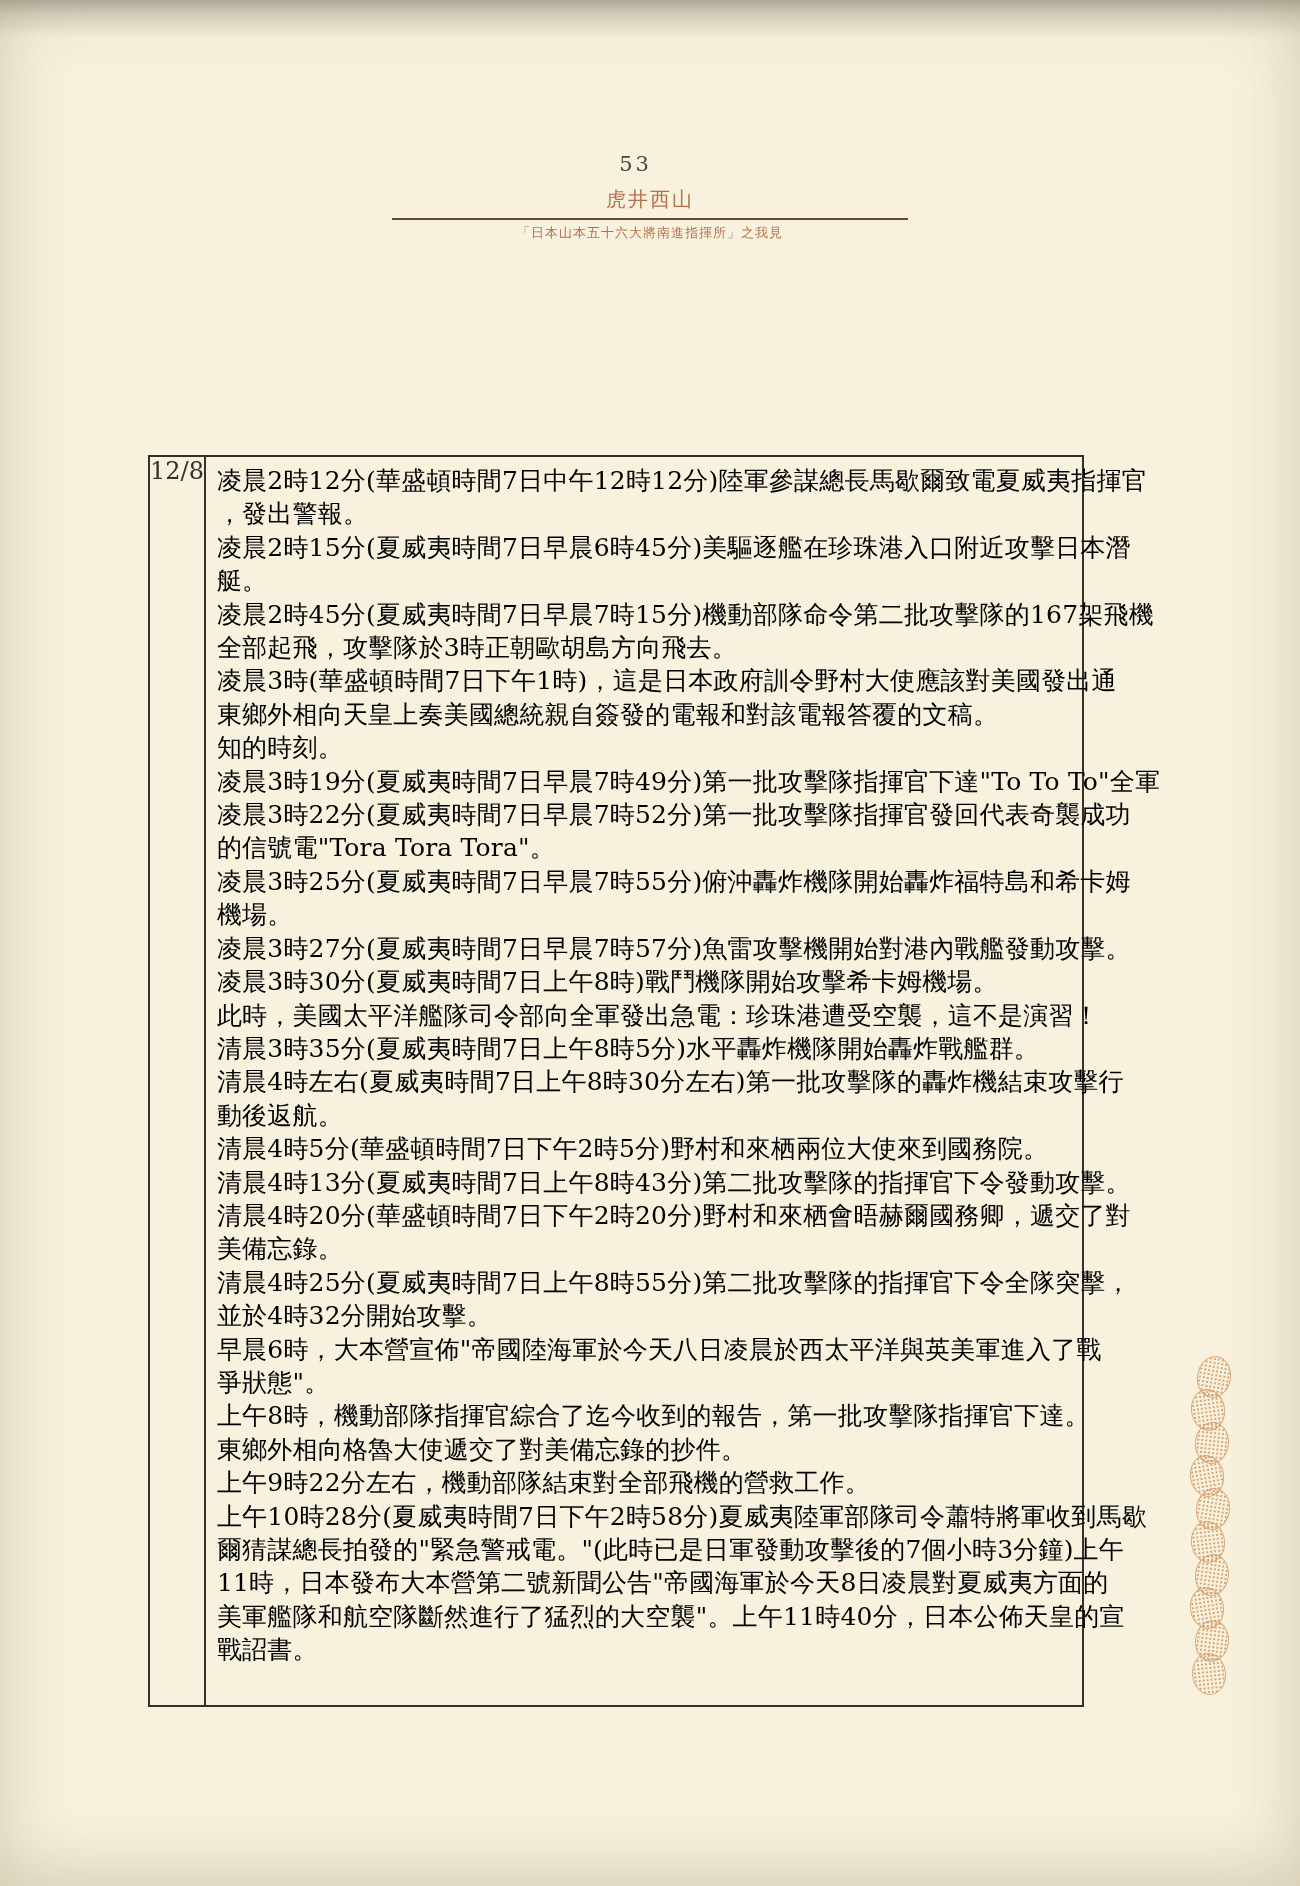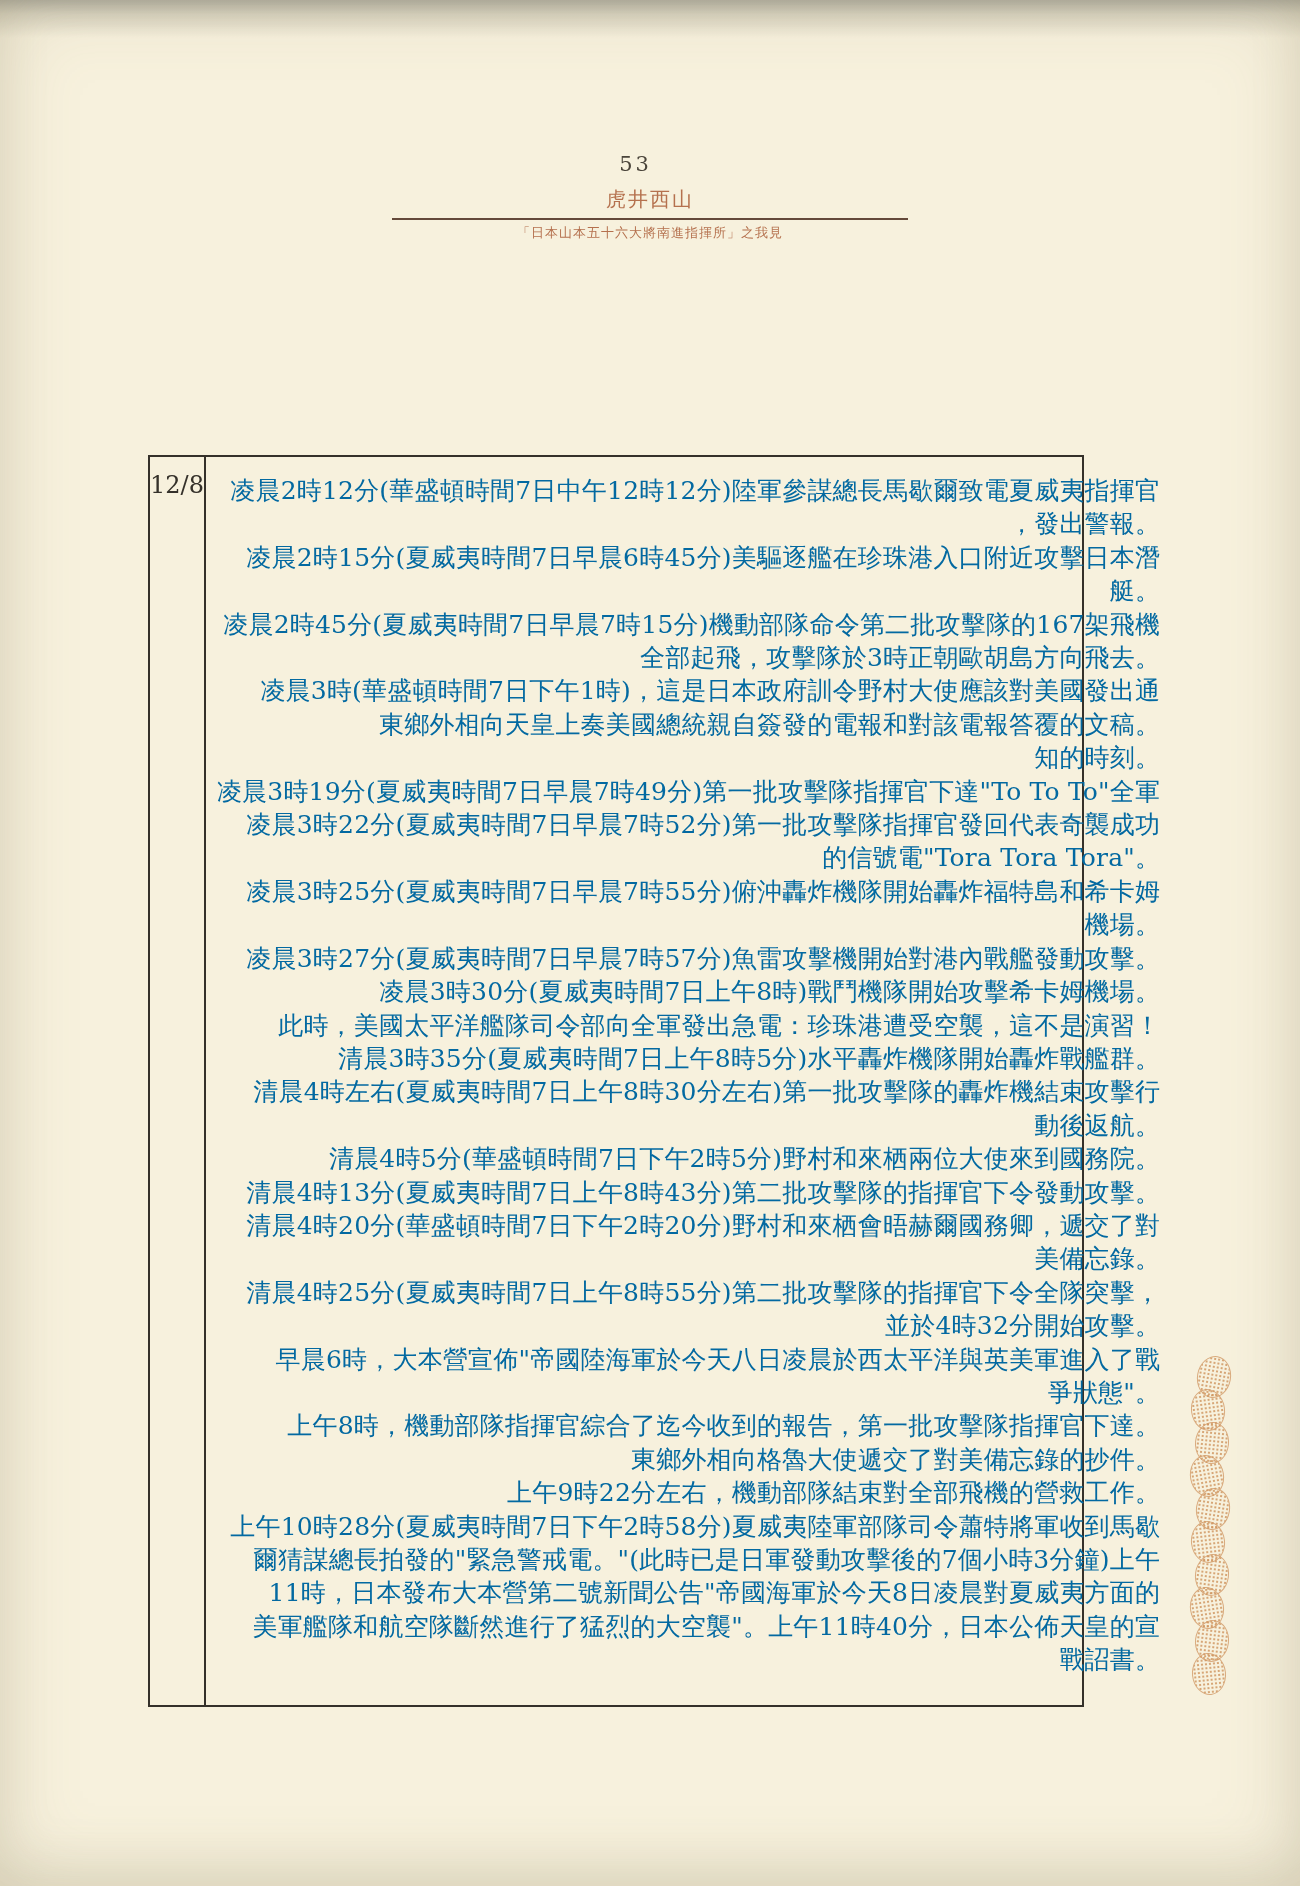--- a/index.html
+++ b/index.html
@@ -38,28 +38,27 @@
   }
   .timeline-table{
     position:absolute;left:148px;top:455px;width:932px;height:1248px;
     border:2.5px solid #35312a;
     background:transparent;
     display:flex;
   }
   .date-cell{
     width:118px;border-right:2px solid #35312a;
     box-sizing:border-box;
-    padding-top:14px;text-align:center;
+    padding-top:0;text-align:center;
     font-size:24px;color:#35312a;
   }
   .text-cell{
     flex:1;box-sizing:border-box;
-    padding:17px 10px 0 11px;
-    color:#0369a1;
-    text-align:right;
+    padding:7px 10px 0 11px;
+    color:#000000;
   }
   .tline{
     font-size:25px;line-height:33.4px;white-space:nowrap;
     letter-spacing:.2px;
   }
   .stamp-chain{
     position:absolute;left:1183px;top:1356px;width:60px;height:400px;
     pointer-events:none;
   }
   .stamp{

